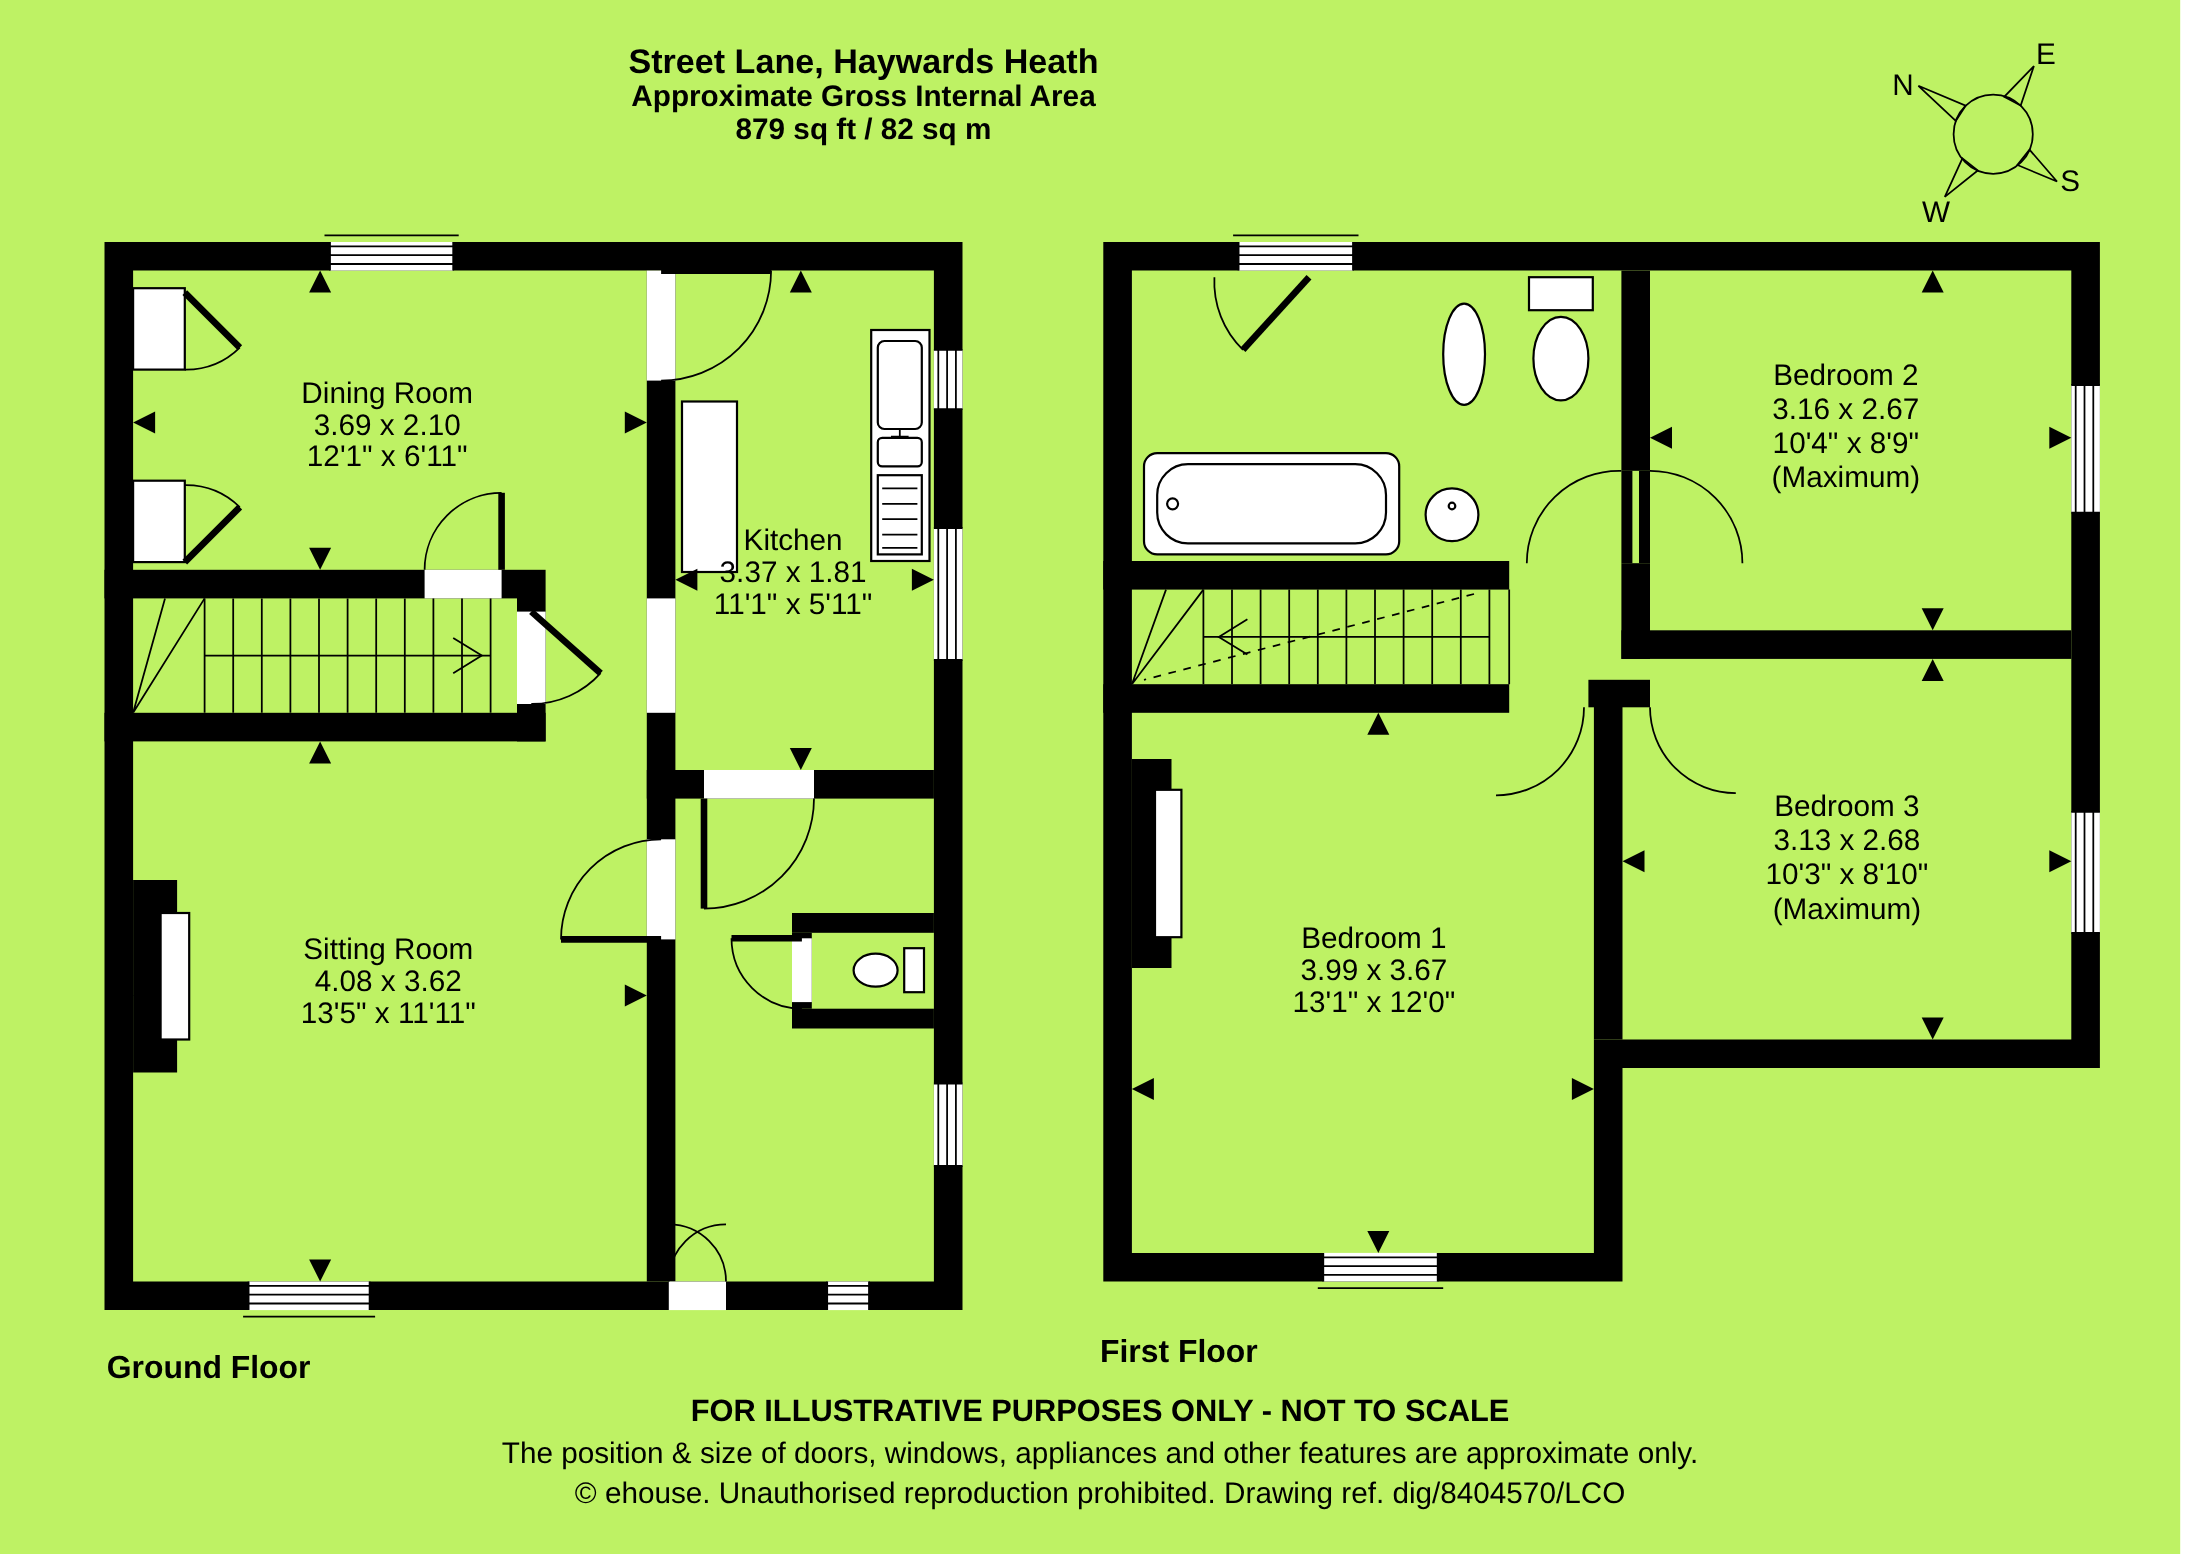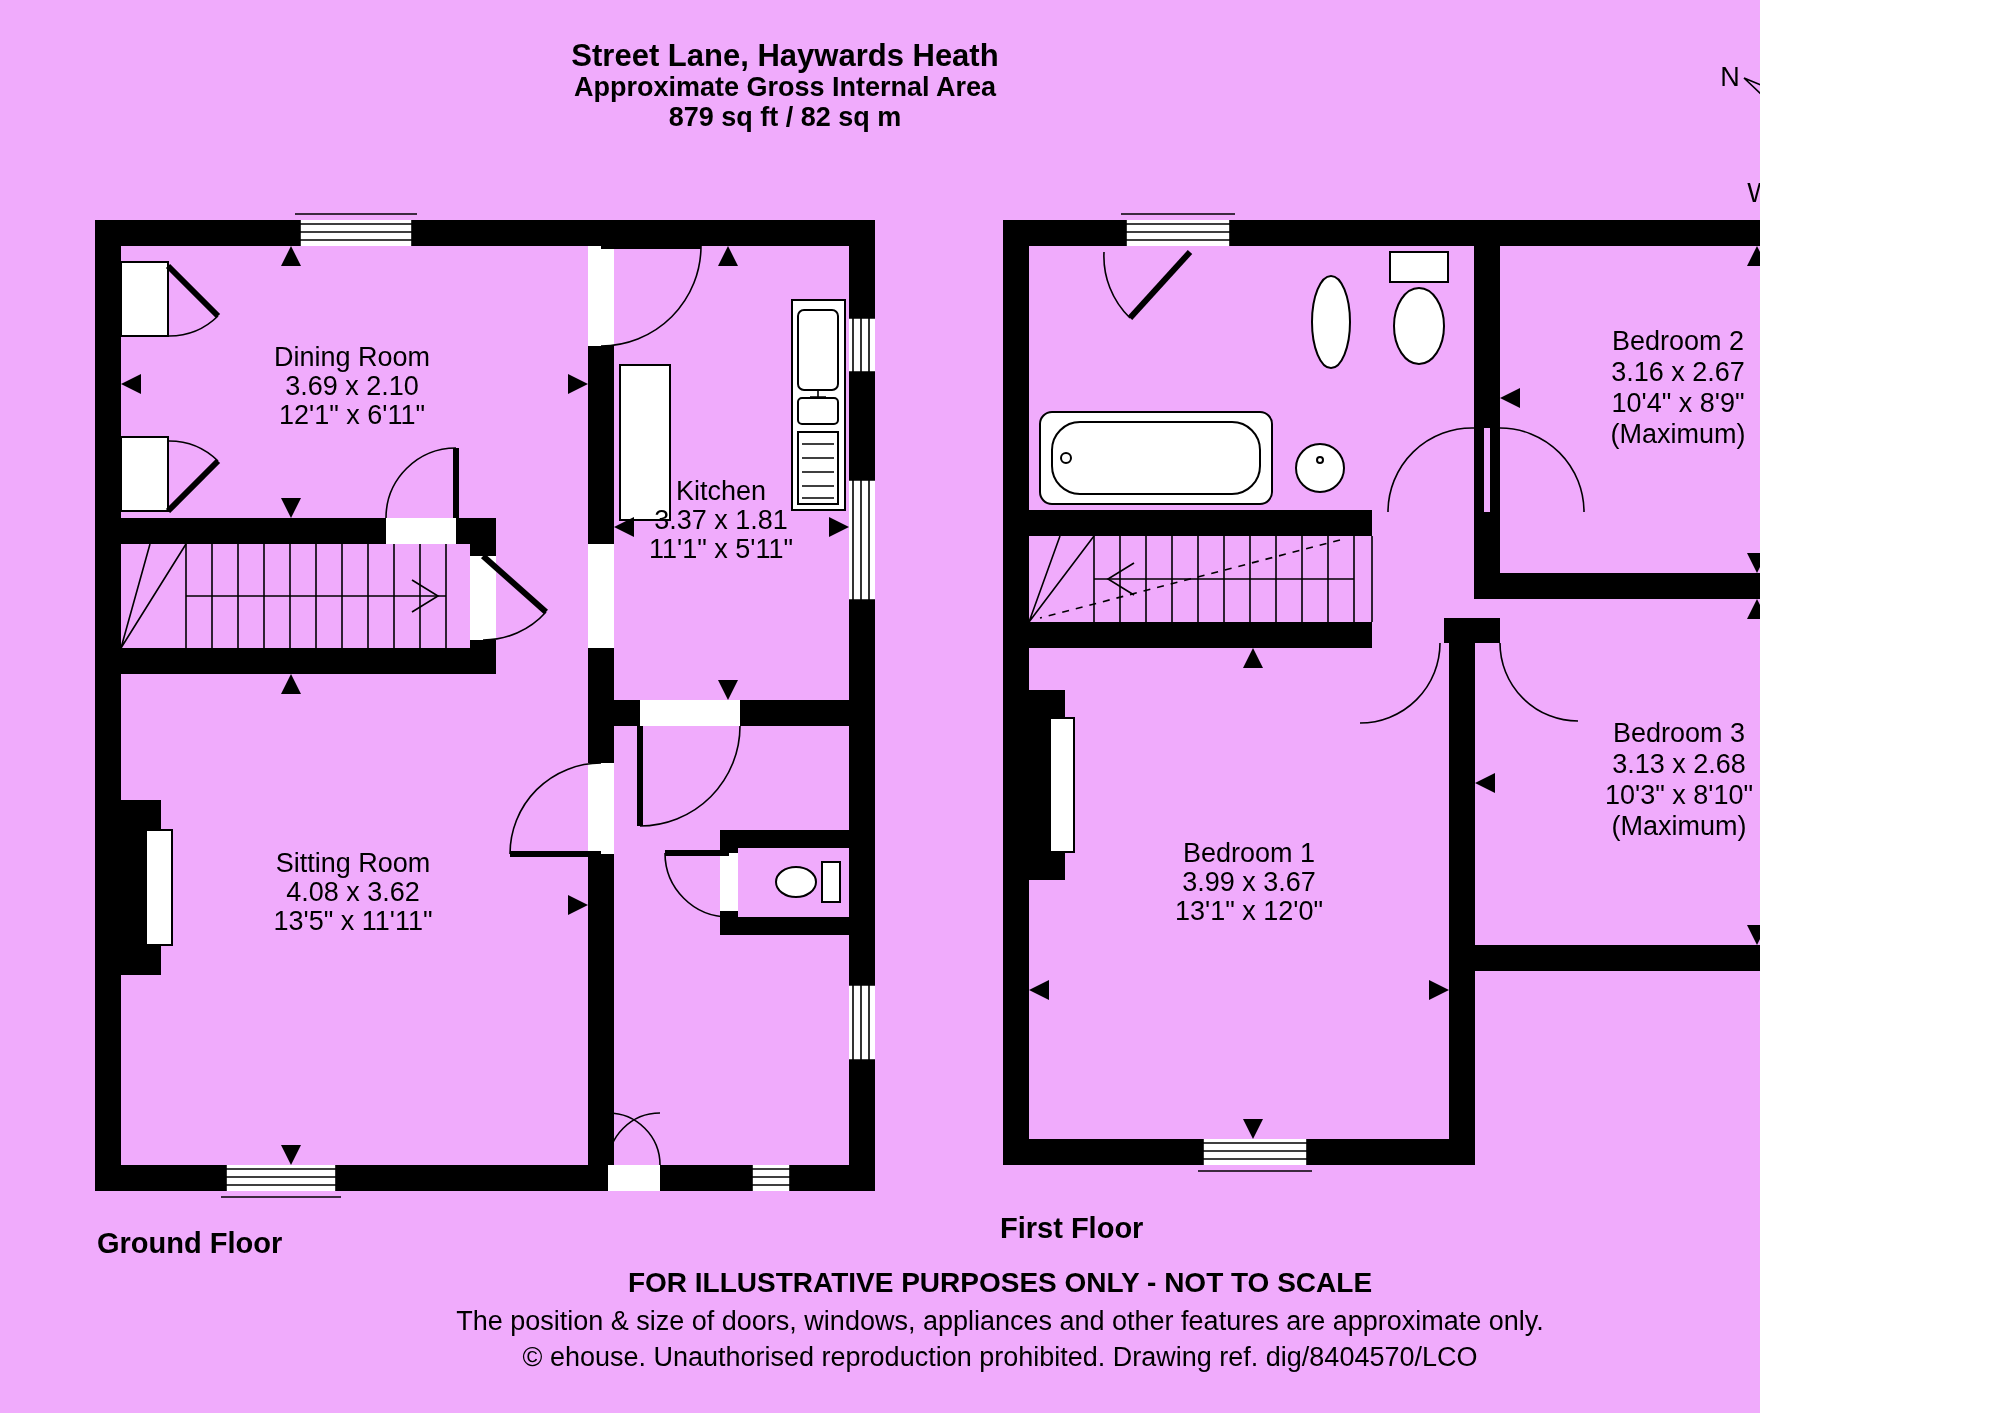--- a/index.html
+++ b/index.html
@@ -1,16 +1,16 @@
 <!DOCTYPE html>
 <html><head>
 <meta charset="utf-8">
 <style>
   html,body{margin:0;padding:0;background:#fff;}
-  #canvas{position:relative;width:1760px;height:1413px;background:#f0abfc;overflow:hidden;}
+  #canvas{position:relative;width:1982px;height:1413px;background:#bef264;overflow:hidden;}
   svg{position:absolute;left:0;top:0;}
   text{font-family:"Liberation Sans","DejaVu Sans",sans-serif;fill:#000;}
   .title{font-size:31px;font-weight:bold;}
   .subtitle{font-size:27px;font-weight:bold;}
   .room{font-size:27px;}
   .floorlabel{font-size:29px;font-weight:bold;}
   .foot-bold{font-size:28px;font-weight:bold;}
   .foot{font-size:27px;}
   .compass-letter{font-size:27px;}
   .hair{stroke:#000;stroke-width:1.6;fill:none;}

